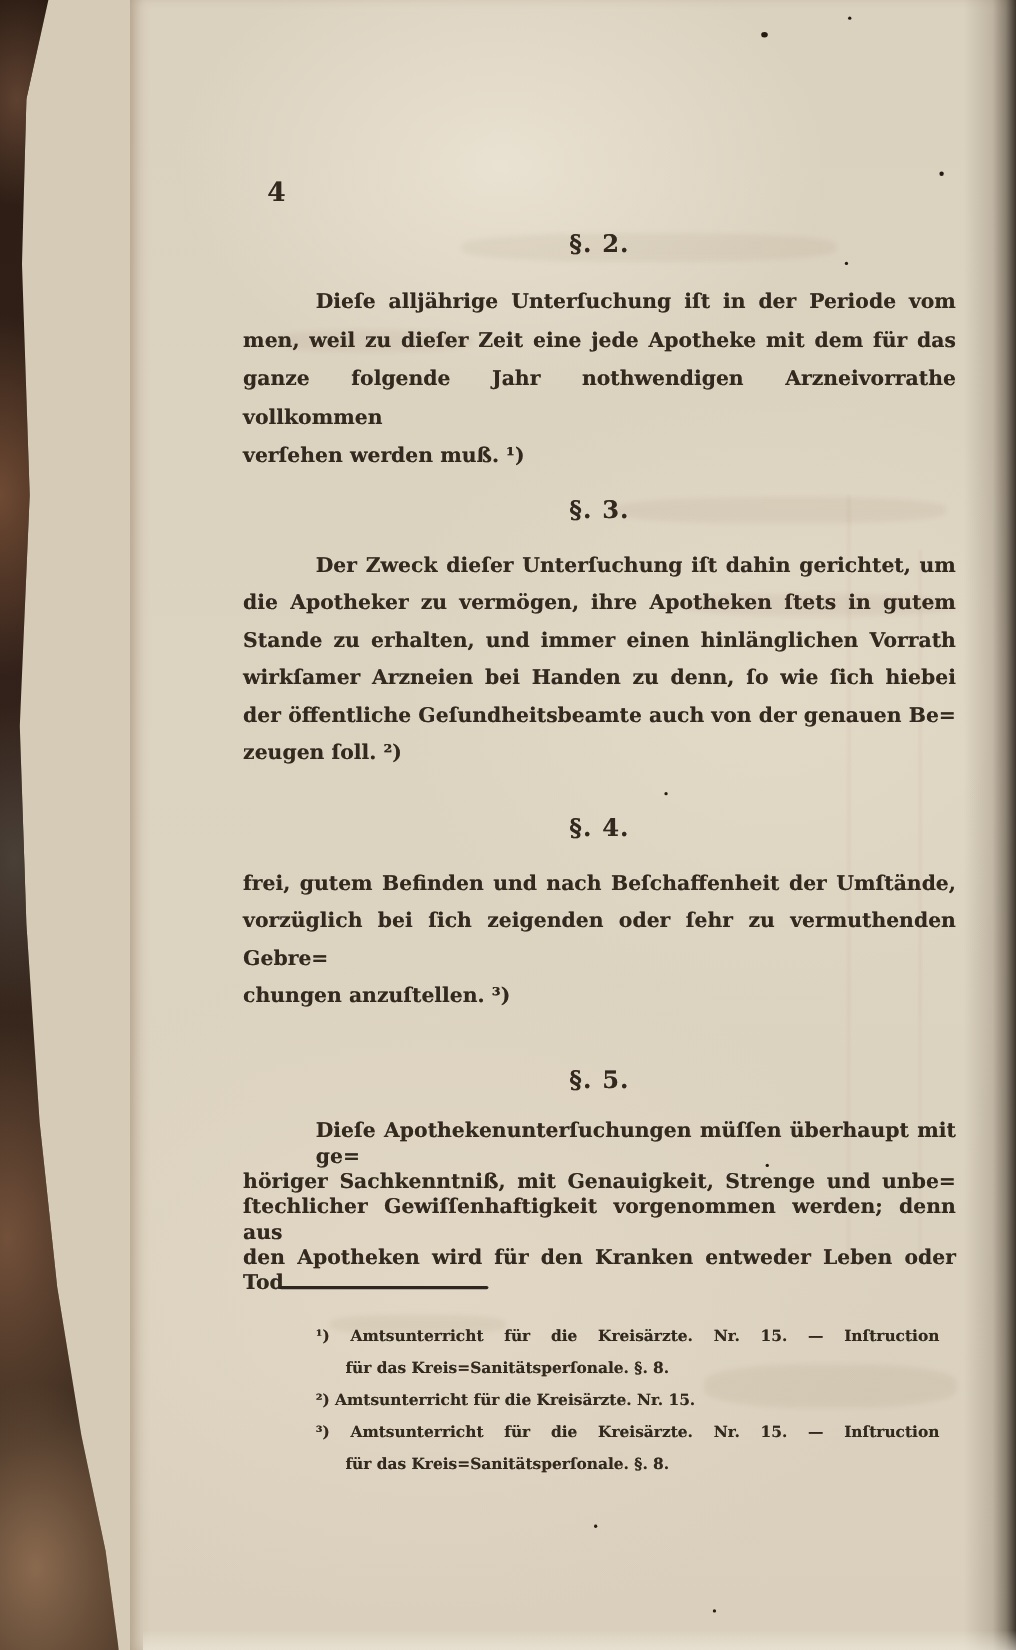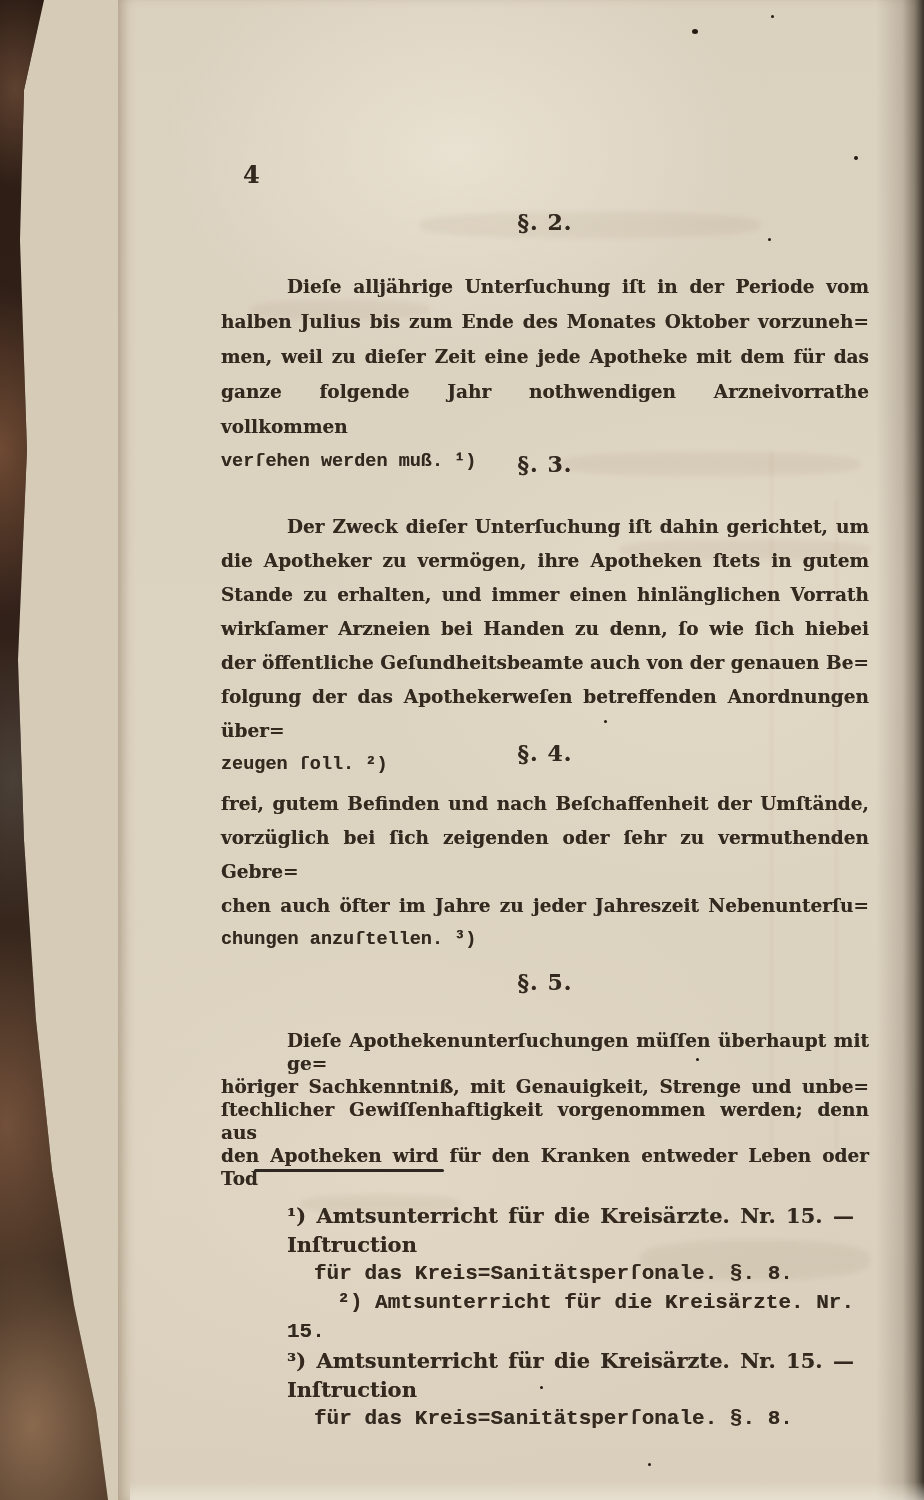--- a/index.html
+++ b/index.html
@@ -62,32 +62,32 @@
   .content{
     position:absolute;left:221px;top:0;width:648px;height:1500px;
     color:#33291f;font-weight:700;
     text-shadow:0 0 .5px rgba(51,41,31,.55);
   }
   .pagenum{position:absolute;left:22px;top:160px;font-size:24px;}
   .heading{position:absolute;left:0;width:100%;text-align:center;font-size:22px;letter-spacing:1px;}
   .para{position:absolute;left:0;width:100%;font-size:18.5px;}
   .ln{width:100%;}
   .j{text-align:justify;text-align-last:justify;}
-  .l{text-align:right;text-align-last:left;font-family:Liberation Mono, monospace;}
-  .ind{padding-left:66px;box-sizing:border-box;margin-top:12px;}
+  .l{text-align:right;text-align-last:left;}
+  .ind{padding-left:66px;box-sizing:border-box;}
   #para-s2{top:257px;line-height:35px;}
   #para-s3{top:498px;line-height:34px;}
   #para-s4{top:787px;line-height:34px;}
   #para-s5{top:1017px;line-height:23px;}
   #h-s2{top:209px;}
   #h-s3{top:451px;}
   #h-s4{top:740px;}
   #h-s5{top:969px;}
   .fn-rule{position:absolute;left:33px;top:1169px;width:190px;height:3px;background:#2e2620;border-radius:2px;}
-  .footnotes{position:absolute;left:66px;top:1201px;width:567px;font-size:21px;line-height:29px;}
+  .footnotes{position:absolute;left:66px;top:1201px;width:567px;font-size:14px;line-height:29px;}
   .fn-cont{padding-left:27px;box-sizing:border-box;}
 </style>
 </head>
 <body>
 
 <div class="scan">
 
   <div class="page"></div>
 
   <div class="smudge" style="left:420px;top:212px;width:340px;height:26px;"></div>
@@ -98,42 +98,39 @@
   <div class="smudge" style="left:640px;top:1240px;width:230px;height:40px;"></div>
   <div class="streak" style="left:770px;top:450px;width:3px;height:700px;"></div>
   <div class="streak" style="left:835px;top:500px;width:3px;height:650px;"></div>
 
   <div class="content">
     <div class="pagenum">4</div>
 
     <div class="heading" id="h-s2">§. 2.</div>
     <div class="para" id="para-s2">
       <div class="ln j ind">Dieſe alljährige Unterſuchung iſt in der Periode vom</div>
-      <div class="ln j">halben Julius bis zum Ende des Monates Oktober vorzuneh=</div>
       <div class="ln j">men, weil zu dieſer Zeit eine jede Apotheke mit dem für das</div>
       <div class="ln j">ganze folgende Jahr nothwendigen Arzneivorrathe vollkommen</div>
       <div class="ln l">verſehen werden muß. ¹)</div>
     </div>
 
     <div class="heading" id="h-s3">§. 3.</div>
     <div class="para" id="para-s3">
       <div class="ln j ind">Der Zweck dieſer Unterſuchung iſt dahin gerichtet, um</div>
       <div class="ln j">die Apotheker zu vermögen, ihre Apotheken ſtets in gutem</div>
       <div class="ln j">Stande zu erhalten, und immer einen hinlänglichen Vorrath</div>
       <div class="ln j">wirkſamer Arzneien bei Handen zu denn, ſo wie ſich hiebei</div>
       <div class="ln j">der öffentliche Geſundheitsbeamte auch von der genauen Be=</div>
-      <div class="ln j">folgung der das Apothekerweſen betreffenden Anordnungen über=</div>
       <div class="ln l">zeugen ſoll. ²)</div>
     </div>
 
     <div class="heading" id="h-s4">§. 4.</div>
     <div class="para" id="para-s4">
       <div class="ln j">frei, gutem Befinden und nach Beſchaffenheit der Umſtände,</div>
       <div class="ln j">vorzüglich bei ſich zeigenden oder ſehr zu vermuthenden Gebre=</div>
-      <div class="ln j">chen auch öfter im Jahre zu jeder Jahreszeit Nebenunterſu=</div>
       <div class="ln l">chungen anzuſtellen. ³)</div>
     </div>
 
     <div class="heading" id="h-s5">§. 5.</div>
     <div class="para" id="para-s5">
       <div class="ln j ind">Dieſe Apothekenunterſuchungen müſſen überhaupt mit ge=</div>
       <div class="ln j">höriger Sachkenntniß, mit Genauigkeit, Strenge und unbe=</div>
       <div class="ln j">ſtechlicher Gewiſſenhaftigkeit vorgenommen werden; denn aus</div>
       <div class="ln j">den Apotheken wird für den Kranken entweder Leben oder Tod</div>
     </div>

